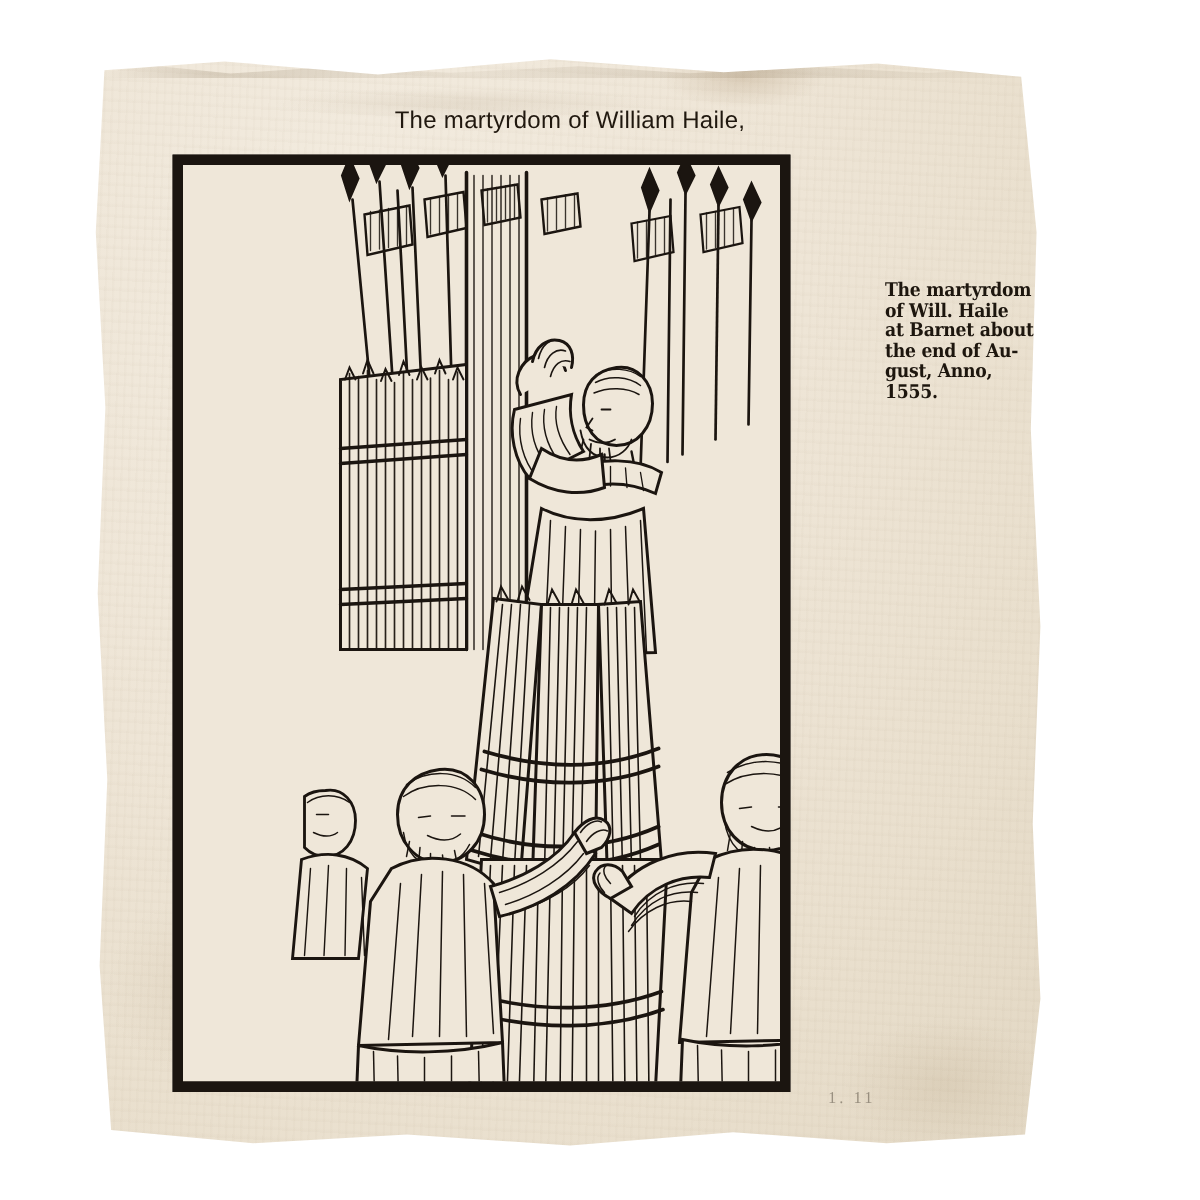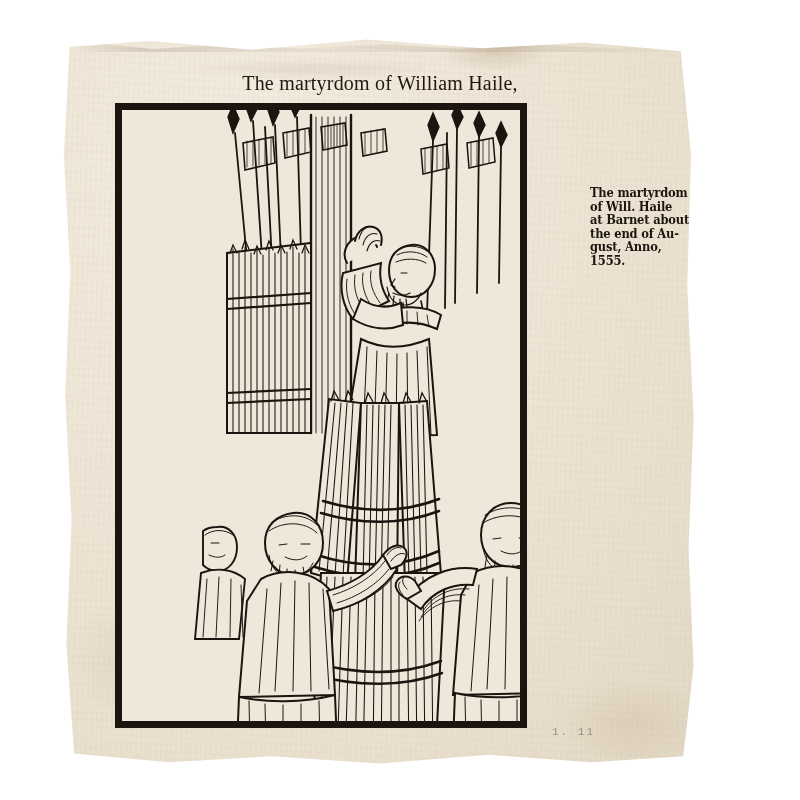--- a/index.html
+++ b/index.html
@@ -67,22 +67,22 @@
     pointer-events: none;
   }
 
   
   .headline {
     position: absolute;
     left: 0;
     top: 34px;
     width: 640px;
     text-align: center;
-    font-family: Liberation Serif, serif;
-    font-size: 20px;
+    font-family: Liberation Sans, sans-serif;
+    font-size: 16px;
     letter-spacing: 0.2px;
     color: #20180f;
   }
 
   
   .woodcut {
     position: absolute;
     left: 55px;
     top: 65px;
     width: 412px;
@@ -112,21 +112,21 @@
     transform: scaleX(0.92);
     transform-origin: left top;
   }
   .sidenote div { white-space: nowrap; }
 
   
   .pencil {
     position: absolute;
     left: 492px;
     top: 688px;
-    font-family: Liberation Mono, monospace;
+    font-family: Liberation Serif, serif;
     font-size: 11px;
     color: rgba(60,50,40,0.45);
     letter-spacing: 2px;
   }
 </style>
 </head>
 <body>
 
 <div id="page">
 

